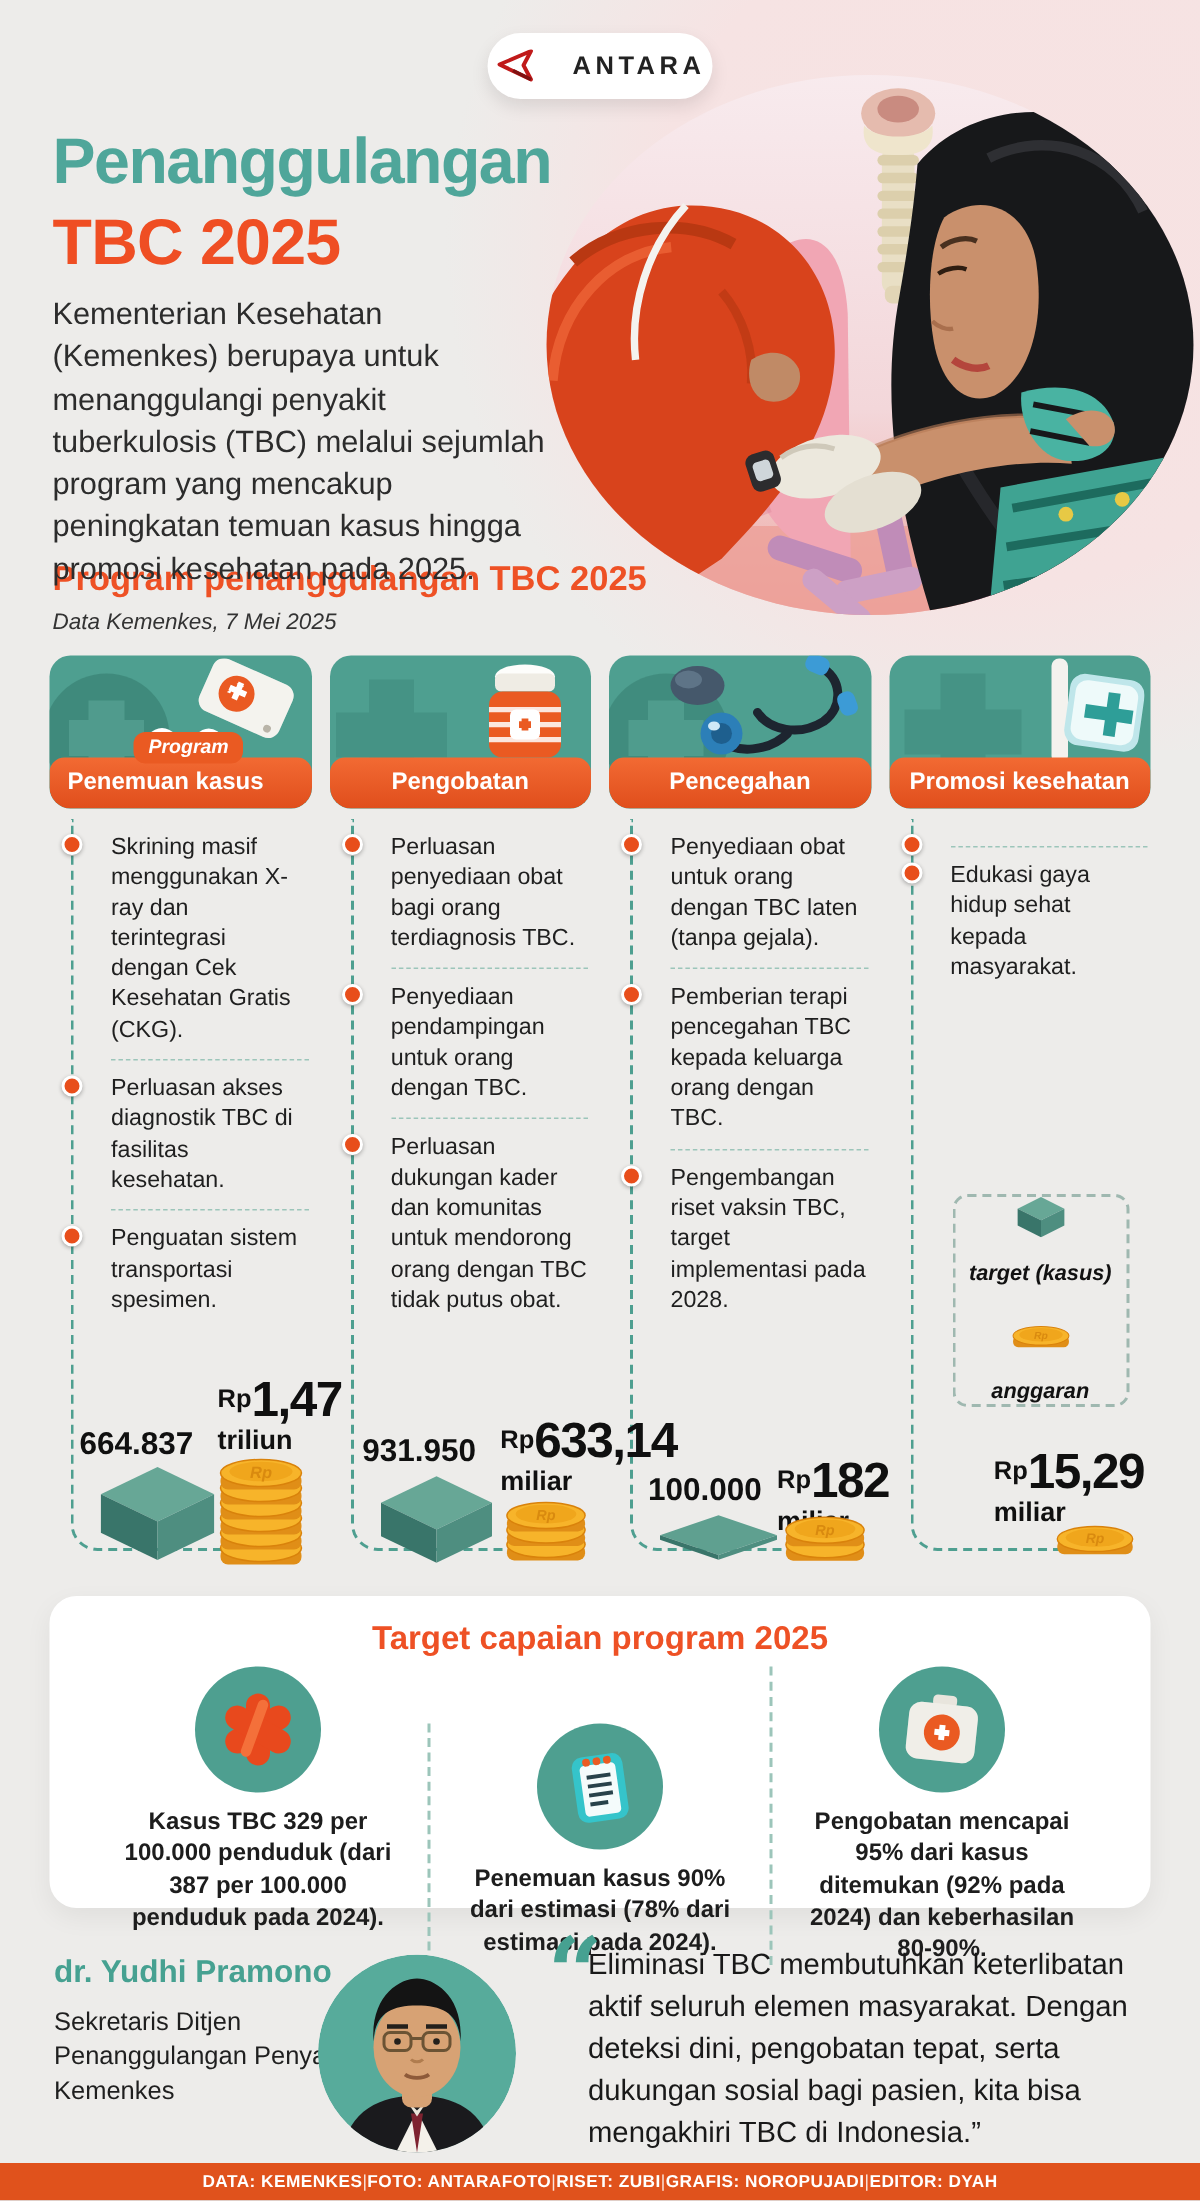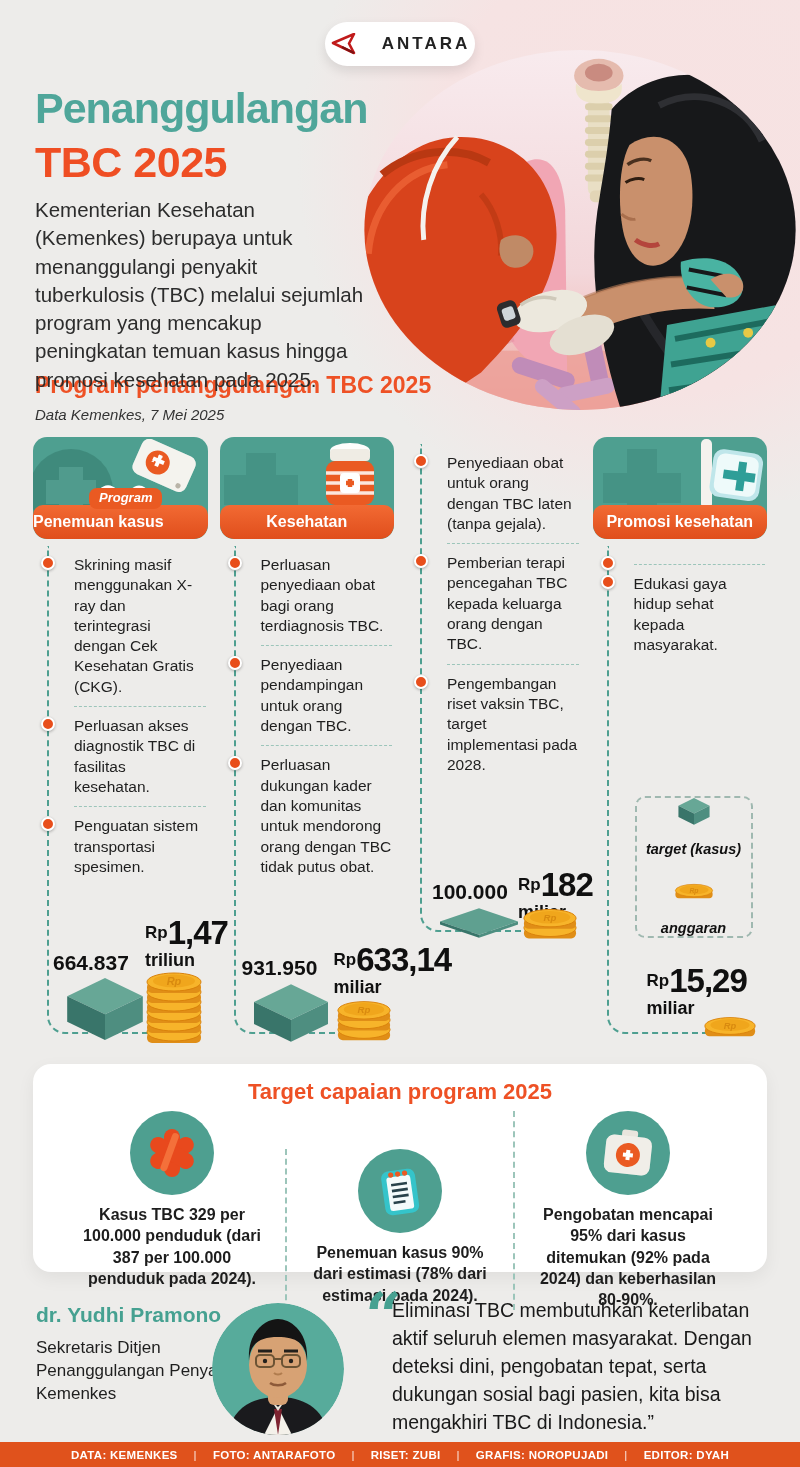--- a/index.html
+++ b/index.html
@@ -34,21 +34,21 @@
   .sec-sub { position:absolute; left:35px; top:406px; font-size:15px; font-style:italic; color:#333; }
 
   
   .cols { position:absolute; left:33px; top:437px; width:734px; display:flex; gap:12px; }
   .col { flex:1; position:relative; }
   .card-head { height:102px; border-radius:14px; background:#4e9f90; position:relative; overflow:hidden; }
   .banner { position:absolute; left:0; right:0; bottom:0; height:34px;
     background:linear-gradient(#f26a33, #e04e1c); border-radius:10px 10px 14px 14px;
     display:flex; align-items:center; justify-content:center;
     color:#fff; font-weight:700; font-size:16px; }
-  .banner.left { justify-content:flex-start; }
+  .banner.left { justify-content:flex-start; padding-left:12px; }
   .prog-badge { position:absolute; left:8px; bottom:30px; background:#ea5a22; color:#fff;
     font-style:italic; font-weight:700; font-size:13px; padding:2px 10px 4px; border-radius:8px; z-index:3;margin-left:48px; }
 
   .col-body { position:relative; height:500px; margin-top:5px; }
   .l-dash { position:absolute; left:14px; top:2px; width:102px; height:488px;
     border-left:2px dashed #4e9f90; border-bottom:2px dashed #4e9f90; border-bottom-left-radius:18px; }
   .items { position:relative; padding-top:11px; }
   .t-item { position:relative; margin:0 2px 9px 41px; padding-bottom:9px;
     font-size:15.5px; line-height:1.31; color:#1f1f1f; border-bottom:1.5px dashed #9cc5ba; }
   .t-item.last { border-bottom:none; }
@@ -83,21 +83,21 @@
   .q-role { position:absolute; left:36px; top:1337px; font-size:17px; line-height:1.35; color:#1f1f1f; width:210px; }
   .portrait { position:absolute; left:212px; top:1303px; width:132px; height:132px; border-radius:50%;
     overflow:hidden; }
   .q-mark { position:absolute; left:365px; top:1278px; font-size:64px; font-weight:700; color:#46a191;
     font-family:"DejaVu Serif", serif; letter-spacing:-4px; }
   .q-text { position:absolute; left:392px; top:1297px; width:382px; text-align:left;
     font-size:19.5px; line-height:1.43; color:#191919; }
 
   
   .footer { position:absolute; left:0; bottom:0; width:100%; height:25px; background:#e0521c;
-    display:flex; align-items:center; justify-content:center; gap:16px;
+    display:flex; align-items:center; justify-content:center; 
     color:#fff; font-size:11.5px; font-weight:700; letter-spacing:.3px; }
   .footer .sep { opacity:.85; font-weight:400; }
 </style>
 </head>
 <body>
 
 <div class="page">
 
   <div class="pink-wash"></div>
 
@@ -287,21 +287,21 @@
           <path d="M32 8 h30 v22 h22 v30 h-22 v22 h-30 v-22 h-22 v-30 h22 Z" fill="#3a8275"></path>
         </svg>
         <svg class="svg-abs" style="right:6px;top:0px" width="78" height="78" viewBox="0 0 78 78">
           <ellipse cx="40" cy="14" rx="20" ry="8" fill="#fdfdfb"></ellipse>
           <rect x="20" y="12" width="40" height="12" rx="4" fill="#efece4"></rect>
           <rect x="16" y="24" width="48" height="44" rx="9" fill="#ea5a22"></rect>
           <path d="M16 36 h48 M16 46 h48 M16 56 h48" stroke="#fff" stroke-width="3.5" opacity=".85"></path>
           <rect x="30" y="36" width="20" height="20" rx="4" fill="#fff"></rect>
           <path d="M36 46 h8 M40 42 v8" stroke="#ea5a22" stroke-width="4.5"></path>
         </svg>
-        <div class="banner">Kesehatan</div>
+        <div class="banner">Pengobatan</div>
       </div>
       <div class="col-body">
         <div class="l-dash"></div>
         <div class="items">
           <div class="t-item"><span class="dot"></span><span>Perluasan penyediaan obat bagi orang terdiagnosis TBC.</span></div>
           <div class="t-item"><span class="dot"></span><span>Penyediaan pendampingan untuk orang dengan TBC.</span></div>
           <div class="t-item last"><span class="dot"></span><span>Perluasan dukungan kader dan komunitas untuk mendorong orang dengan TBC tidak putus obat.</span></div>
         </div>
         <div class="stat-num" style="left:22px;top:412px">931.950</div>
         <svg class="svg-abs" style="left:34px;top:440px" width="74" height="58" viewBox="0 0 100 78">
@@ -320,20 +320,38 @@
             <ellipse cx="29" cy="24" rx="27" ry="9" fill="#f7b42a" stroke="#d9820b"></ellipse>
           <rect x="2" y="14" width="54" height="11" rx="5" fill="#e08e17"></rect>
             <ellipse cx="29" cy="14" rx="27" ry="9" fill="#f7b42a" stroke="#d9820b"></ellipse>
           <ellipse cx="29" cy="13" rx="21" ry="6.5" fill="#f0a61c"></ellipse>
           <text x="29" y="17" text-anchor="middle" font-size="10" font-style="italic" font-weight="bold" fill="#d98a0f">Rp</text>
         </svg>
       </div>
     </div>
 
     <div class="col">
+      <div class="card-head">
+        <svg class="svg-abs" style="left:-12px;top:6px" width="110" height="96" viewBox="0 0 110 96" opacity="0.4">
+          <circle cx="50" cy="48" r="42" fill="#2f7265"></circle>
+          <path d="M38 24 h24 v13 h13 v24 h-13 v13 h-24 v-13 h-13 v-24 h13 Z" fill="#54988a"></path>
+        </svg>
+        <svg class="svg-abs" style="right:2px;top:0px" width="150" height="76" viewBox="0 0 150 76">
+          <path d="M118 8 C132 14 134 34 120 44 C104 54 84 50 76 38" stroke="#1d2530" stroke-width="6" fill="none" stroke-linecap="round"></path>
+          <path d="M96 52 C84 64 62 66 50 56" stroke="#1d2530" stroke-width="6" fill="none" stroke-linecap="round"></path>
+          <rect x="108" y="0" width="16" height="12" rx="5" fill="#3c9bd6" transform="rotate(24 116 6)"></rect>
+          <rect x="128" y="26" width="16" height="12" rx="5" fill="#3c9bd6" transform="rotate(70 136 32)"></rect>
+          <ellipse cx="36" cy="20" rx="18" ry="13" fill="#45586b"></ellipse>
+          <ellipse cx="30" cy="16" rx="9" ry="6" fill="#5e7487"></ellipse>
+          <circle cx="52" cy="52" r="14" fill="#2c7fb8"></circle>
+          <circle cx="52" cy="52" r="7" fill="#1e5f8e"></circle>
+          <ellipse cx="47" cy="47" rx="4" ry="3" fill="#cfe8f7"></ellipse>
+        </svg>
+        <div class="banner">Pencegahan</div>
+      </div>
       <div class="col-body">
         <div class="l-dash"></div>
         <div class="items">
           <div class="t-item"><span class="dot"></span><span>Penyediaan obat untuk orang dengan TBC laten (tanpa gejala).</span></div>
           <div class="t-item"><span class="dot"></span><span>Pemberian terapi pencegahan TBC kepada keluarga orang dengan TBC.</span></div>
           <div class="t-item last"><span class="dot"></span><span>Pengembangan riset vaksin TBC, target implementasi pada 2028.</span></div>
         </div>
         <div class="stat-num" style="left:26px;top:438px">100.000</div>
         <svg class="svg-abs" style="left:34px;top:466px" width="78" height="30" viewBox="0 0 100 38">
           <polygon points="50,0 100,17 50,34 0,17" fill="#5fa090"></polygon>
@@ -384,21 +402,21 @@
           </svg>
           <div class="lab">target (kasus)</div>
           <svg width="40" height="26" viewBox="0 0 58 30" style="margin-top:8px">
             <rect x="2" y="12" width="54" height="11" rx="5" fill="#e08e17"></rect>
               <ellipse cx="29" cy="12" rx="27" ry="9" fill="#f7b42a" stroke="#d9820b"></ellipse>
             <ellipse cx="29" cy="11" rx="21" ry="6.5" fill="#f0a61c"></ellipse>
             <text x="29" y="15" text-anchor="middle" font-size="10" font-style="italic" font-weight="bold" fill="#d98a0f">Rp</text>
           </svg>
           <div class="lab">anggaran</div>
         </div>
-        <div class="rp-block" style="left:54px;top:420px">
+        <div class="rp-block" style="left:70px;top:420px">
           <span class="rp-sm">Rp</span><span class="rp-big">15,29</span>
           <div class="rp-unit">miliar</div>
         </div>
         <svg class="svg-abs" style="left:110px;top:467px" width="54" height="30" viewBox="0 0 58 32">
           <rect x="2" y="16" width="54" height="11" rx="5" fill="#e08e17"></rect>
             <ellipse cx="29" cy="16" rx="27" ry="9" fill="#f7b42a" stroke="#d9820b"></ellipse>
           <ellipse cx="29" cy="15" rx="21" ry="6.5" fill="#f0a61c"></ellipse>
           <text x="29" y="19" text-anchor="middle" font-size="10" font-style="italic" font-weight="bold" fill="#d98a0f">Rp</text>
         </svg>
       </div>

